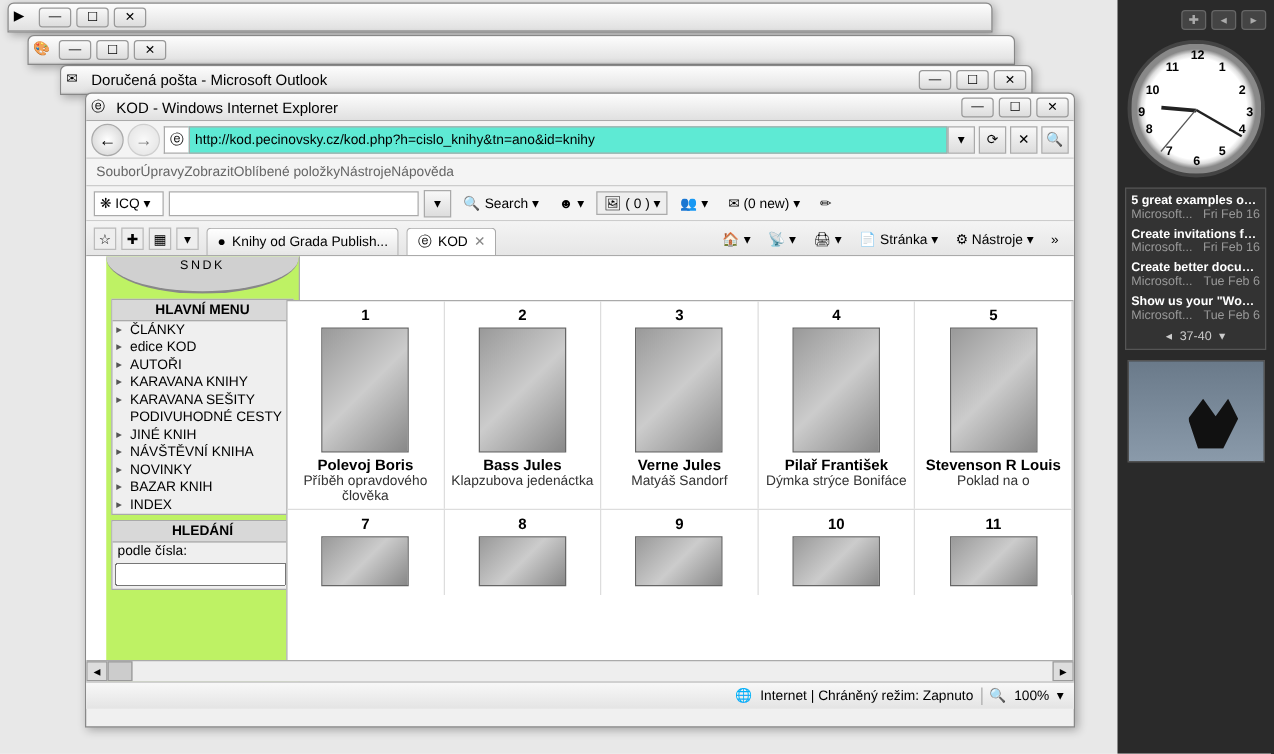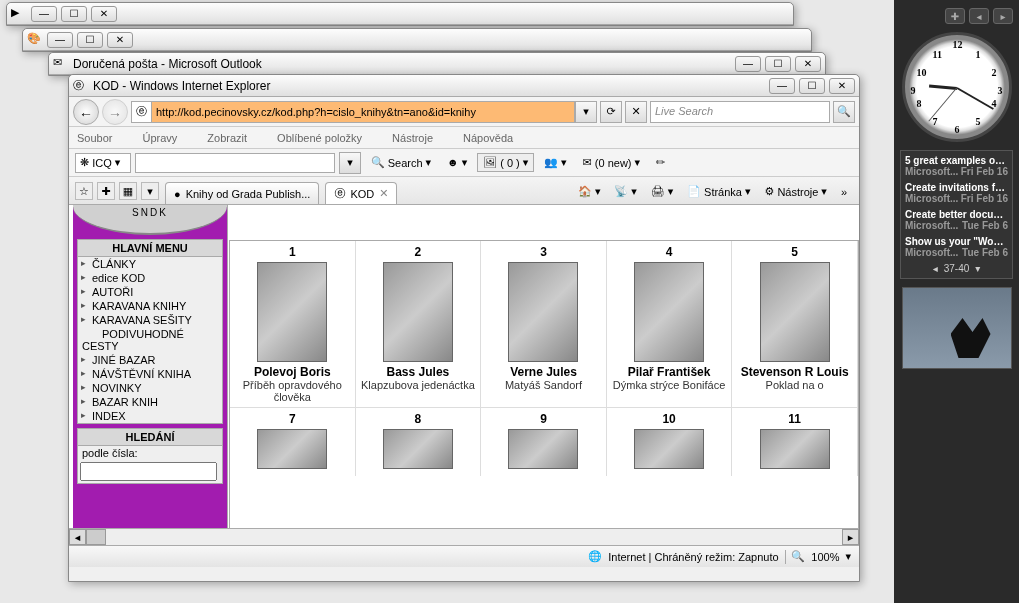--- a/index.html
+++ b/index.html
@@ -60,21 +60,21 @@
   background: radial-gradient(#fff,#d0d0d0);
   display: flex; align-items: center; justify-content: center;
   cursor: pointer;
   font-size: 14px;
 }
 .addrgrp { display: flex; flex: 1; height: 22px;}
 .addr-icon { width: 20px; display:flex; align-items:center; justify-content:center; border: 1px solid #aaa; border-right:none; background:#fff;}
 .addrbox {
   flex: 1;
   border: 1px solid #aaa;
-  background: #fdba74;
+  background: #5eead4;
   padding: 3px 4px;
   font-size: 11px;
   display: flex; align-items: center;
 }
 .smallbtn {
   width: 22px; height: 22px;
   border: 1px solid #aaa;
   background: linear-gradient(#f8f8f8,#ddd);
   display: flex; align-items: center; justify-content: center;
   cursor: pointer;
@@ -85,21 +85,21 @@
   border: 1px solid #aaa;
   background: #fff;
   padding: 3px 4px;
   font-style: italic;
   color: #888;
 }
 .menubar {
   height: 22px;
   display: flex;
   align-items: center;
-  gap: 30px;
+  gap: 0;
   padding: 0 8px;
   color: #666;
   border-bottom: 1px solid #ccc;
 }
 .menubar span { cursor: pointer; }
 .toolbar2 {
   height: 28px;
   display: flex;
   align-items: center;
   gap: 4px;
@@ -141,24 +141,24 @@
 
 
 .content {
   position: relative;
   height: 340px;
   overflow: hidden;
   background: #fff;
 }
 .leftpanel {
   position: absolute;
-  left: 4px; top: 0;
+  left: 16px; top: 0;
   width: 155px;
   height: 100%;
-  background: #a21caf;
+  background: #bef264;
   border-right: 1px solid #aaa;
 }
 .sndk-arc {
   height: 30px;
   background: #d0d0d0;
   border-bottom: 2px solid #888;
   border-radius: 0 0 80px 80px / 0 0 30px 30px;
   text-align: center;
   font-size: 10px;
   padding-top: 2px;
@@ -259,32 +259,32 @@
 .gadget-top { display:flex; gap:4px; justify-content:flex-end;}
 .gadget-top .gb { width:20px;height:16px;background:#444;border:1px solid #666;border-radius:3px;display:flex;align-items:center;justify-content:center;color:#aaa;font-size:10px;cursor:pointer;}
 .clock {
   width: 110px; height: 110px;
   border-radius: 50%;
   background: radial-gradient(#fff 55%, #ddd 60%, #888 65%);
   border: 3px solid #444;
   position: relative;
   margin: 0 auto;
 }
-.clock .num { position:absolute; font-size:10px; font-weight:bold;font-family:Liberation Serif, serif; }
+.clock .num { position:absolute; font-size:10px; font-weight:bold; }
 .clock .hand { position:absolute; left:50%; top:50%; background:#222; transform-origin: 0 50%; }
 .feed {
   background: #333;
   border: 1px solid #555;
   padding: 4px;
   color: #ddd;
   font-size: 10px;
 }
 .feed .fitm { margin-bottom: 5px; }
 .feed .fitm .ft { color: #fff; font-weight: bold; white-space: nowrap; overflow:hidden; text-overflow:ellipsis;}
-.feed .fitm .fm { display:flex; justify-content:space-between; color:#999;font-weight:bold;}
+.feed .fitm .fm { display:flex; justify-content:space-between; color:#999;}
 .feed .pager { display:flex; align-items:center; justify-content:center; gap:6px; margin-top:4px; color:#ccc;}
 .slideshow {
   width: 110px; height: 82px;
   background: linear-gradient(#6a7a8a,#8a9aaa);
   border: 1px solid #555;
   position: relative;
   margin: 0 auto;
 }
 .whale { position:absolute; right:20px; bottom:10px; width:40px; height:40px;
   background: #111; clip-path: polygon(20% 100%, 0 40%, 30% 0, 55% 35%, 80% 0, 100% 40%, 70% 100%); }
@@ -343,23 +343,20 @@
       <div class="navbtn" style="opacity:.5">→</div>
       <div class="addrgrp">
         <div class="addr-icon">ⓔ</div>
         <div class="addrbox">
           <span>http://kod.pecinovsky.cz/kod.php?h=cislo_knihy&amp;tn=ano&amp;id=knihy</span>
         </div>
         <div class="smallbtn">▾</div>
       </div>
       <div class="smallbtn">⟳</div>
       <div class="smallbtn">✕</div>
-      <div class="searchbox">
-        <span>Live Search</span>
-      </div>
       <div class="smallbtn">🔍</div>
     </div>
 
     <div class="menubar">
       <span>Soubor</span>
       <span>Úpravy</span>
       <span>Zobrazit</span>
       <span>Oblíbené položky</span>
       <span>Nástroje</span>
       <span>Nápověda</span>
@@ -409,22 +406,22 @@
     <div class="content">
       <div class="leftpanel">
         <div class="sndk-arc">SNDK</div>
         <div class="menubox">
           <div class="hdr">HLAVNÍ MENU</div>
           <div class="itm">ČLÁNKY</div>
           <div class="itm">edice KOD</div>
           <div class="itm">AUTOŘI</div>
           <div class="itm">KARAVANA KNIHY</div>
           <div class="itm">KARAVANA SEŠITY</div>
-          <div class="itm noarr"><span style="margin-left:20px">PODIVUHODNÉ CESTY</span></div>
-          <div class="itm">JINÉ BAZAR</div>
+          <div class="itm noarr"><span style="margin-left:10px">PODIVUHODNÉ CESTY</span></div>
+          <div class="itm">JINÉ KNIH</div>
           <div class="itm">NÁVŠTĚVNÍ KNIHA</div>
           <div class="itm">NOVINKY</div>
           <div class="itm">BAZAR KNIH</div>
           <div class="itm">INDEX</div>
         </div>
         <div class="menubox">
           <div class="hdr">HLEDÁNÍ</div>
           <div class="itm noarr">podle čísla:</div>
           <input type="text" style="">
         </div>

